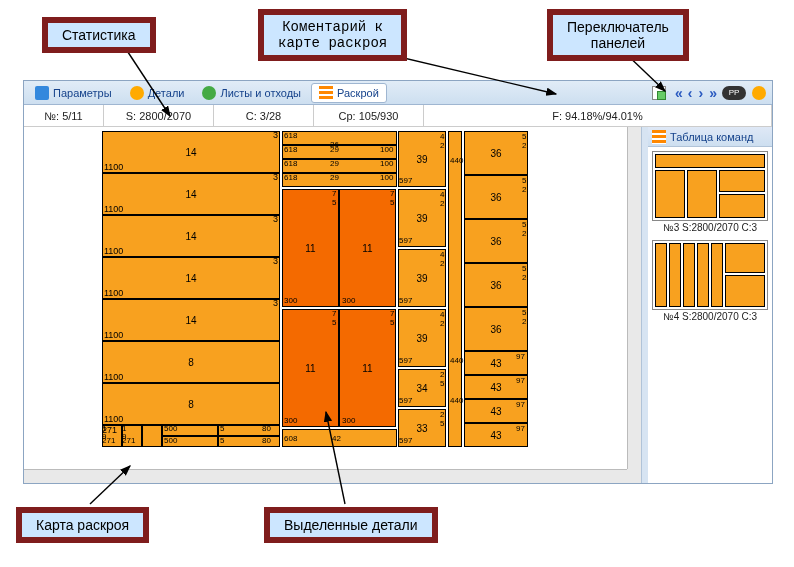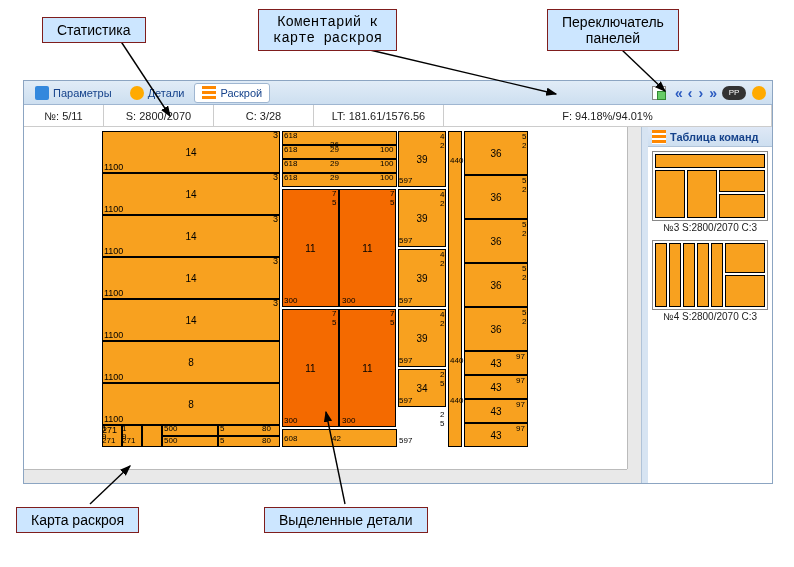--- a/index.html
+++ b/index.html
@@ -1,18 +1,18 @@
 <!DOCTYPE html>
 <html><head>
 <meta charset="utf-8">
 <style>
   * { box-sizing: border-box; margin: 0; padding: 0; }
   body { font-family: Tahoma, Arial, sans-serif; font-size: 11px; background: #fff; width: 794px; height: 567px; position: relative; overflow: hidden; }
   
-  .callout { position: absolute; background: #cce6ff; border: 1px solid #7f1d1d; padding: 4px 14px; font-size: 14px; text-align: center; z-index: 50; }
+  .callout { position: absolute; background: #cce6ff; border: 6px solid #7f1d1d; padding: 4px 14px; font-size: 14px; text-align: center; z-index: 50; }
   .arrow { position: absolute; z-index: 49; pointer-events:none; }
   
   .app { position: absolute; left: 23px; top: 80px; width: 750px; height: 404px; background: #e8eff7; border: 1px solid #8ca5c2; }
   
   .toolbar { height: 24px; background: linear-gradient(#e1ecf7,#cddff0); border-bottom: 1px solid #9fb6d1; display: flex; align-items: center; padding: 8px 3px; }
   .tb-btn { display: inline-flex; align-items: center; padding: 2px 7px; margin-right: 2px; font-size: 11px; color: #15428b; border: 1px solid transparent; border-radius: 3px; cursor: pointer; height:20px; }
   .tb-btn.active { background: #fff; border: 1px solid #9fb6d1; }
   .tb-icon { width: 14px; height: 14px; margin-right: 4px; display:inline-block; }
   .i-blue { background:#38d; border-radius:2px; }
   .i-gear { background:#fa0; border-radius:50%; }
@@ -25,21 +25,21 @@
   .i-note{ width:14px;height:14px;background:#fff;border:1px solid #888;position:relative;cursor:pointer;}
   .i-note::after{content:'';position:absolute;right:-1px;bottom:-1px;width:7px;height:7px;background:#6c6;border:1px solid #383;}
   
   .stats { height: 22px; background: #fff; border-bottom: 1px solid #ccc; display: flex; font-size: 11px; color:#222; }
   .stat { border-right: 1px solid #ccc; display: flex; align-items: center; justify-content: center; padding: 0 4px; }
   
   .main { display: flex; height: calc(100% - 46px); }
   .viewer { flex: 1; position: relative; background: #fff; overflow: hidden; border-right: 1px solid #b0c3d8; }
   .split { width:6px; background:#d7e4f2; }
   .right-panel { width: 124px; background: #fff; display:flex; flex-direction:column; }
-  .rp-head { height:20px; background:linear-gradient(#dfe8f6,#cddff0); border-bottom:1px solid #b0c3d8; display:flex; align-items:center; padding:0 4px; font-size:11px; color:#15428b; cursor:pointer;font-weight:bold; }
+  .rp-head { height:20px; background:linear-gradient(#dfe8f6,#cddff0); border-bottom:1px solid #b0c3d8; display:flex; align-items:center; padding:0 4px; font-size:11px; color:#15428b; cursor:pointer; }
   .rp-head .tb-icon{ margin-right:4px; }
   .thumbs { flex:1; overflow:auto; background:#fff; padding:2px; }
   .thumb { border:2px solid #fff; margin-bottom:2px; cursor:pointer; }
   .thumb.sel { background:#2fcaff; border-color:#2fcaff; }
   .thumb-img { height:70px; background:#fff; border:1px solid #888; position:relative; overflow:hidden; }
   .thumb-lbl { text-align:center; font-size:10px; color:#222; padding:1px 0; }
   
   .cut { position:absolute; background:#f8a11f; border:1px solid #000; font-size:10px; display:flex; align-items:center; justify-content:center; overflow:hidden; }
   .cut.sel { background:#f46a00; }
   .dim { position:absolute; font-size:9px; color:#000; background:transparent; line-height:1; }
@@ -80,40 +80,44 @@
 
   <div class="toolbar">
     <div class="tb-btn">
         <span class="tb-icon i-blue"></span>
         <span>Параметры</span>
       </div>
     <div class="tb-btn">
         <span class="tb-icon i-gear"></span>
         <span>Детали</span>
       </div>
+    <div class="tb-btn">
+        <span class="tb-icon i-globe"></span>
+        <span>Листы и отходы</span>
+      </div>
     <div class="tb-btn active">
         <span class="tb-icon i-grid"></span>
         <span>Раскрой</span>
       </div>
     <div class="tb-spacer"></div>
     <span class="i-note"></span>
     <span style="width:6px"></span>
     <span class="tb-chevron dbl">«</span>
     <span class="tb-chevron">‹</span>
     <span class="tb-chevron">›</span>
     <span class="tb-chevron dbl">»</span>
     <span class="tb-oval">PP</span>
     <span class="tb-icon i-gear" style="margin:0 3px;"></span>
   </div>
 
   <div class="stats">
     <div class="stat" style="width:80px">№: 5/11</div>
     <div class="stat" style="width:110px">S: 2800/2070</div>
     <div class="stat" style="width:100px">C: 3/28</div>
-    <div class="stat" style="width:130px">LT: 181.61/1576.56</div>
+    <div class="stat" style="width:110px">Cp: 105/930</div>
     <div class="stat" style="flex:1">F: 94.18%/94.01%</div>
   </div>
 
   <div class="main">
     <div class="viewer">
 
       <div class="cut" style="left:78px; top:4px; width:178px; height:42px;">
           <span>14</span>
         </div>
       <div class="cut" style="left:78px; top:46px; width:178px; height:42px;">
@@ -221,20 +225,23 @@
         </div>
       <div class="cut" style="left:374px; top:122px; width:48px; height:58px;">
           <span>39</span>
         </div>
       <div class="cut" style="left:374px; top:182px; width:48px; height:58px;">
           <span>39</span>
         </div>
       <div class="cut" style="left:374px; top:242px; width:48px; height:38px;">
           <span>34</span>
         </div>
+      <div class="cut" style="left:374px; top:282px; width:48px; height:38px;">
+          <span>33</span>
+        </div>
       <div class="dim" style="left:375px; top:50px;font-size:8px">597</div>
       <div class="dim" style="left:375px; top:110px;font-size:8px">597</div>
       <div class="dim" style="left:375px; top:170px;font-size:8px">597</div>
       <div class="dim" style="left:375px; top:230px;font-size:8px">597</div>
       <div class="dim" style="left:375px; top:270px;font-size:8px">597</div>
       <div class="dim" style="left:375px; top:310px;font-size:8px">597</div>
 
       <div class="dim" style="left:416px; top:6px;font-size:8px">4</div>
       <div class="dim" style="left:416px; top:64px;font-size:8px">4</div>
       <div class="dim" style="left:416px; top:124px;font-size:8px">4</div>

